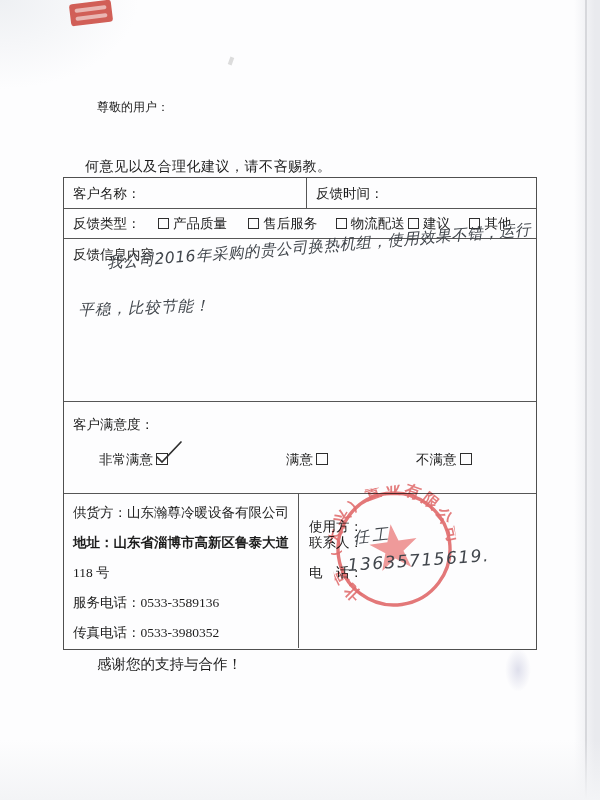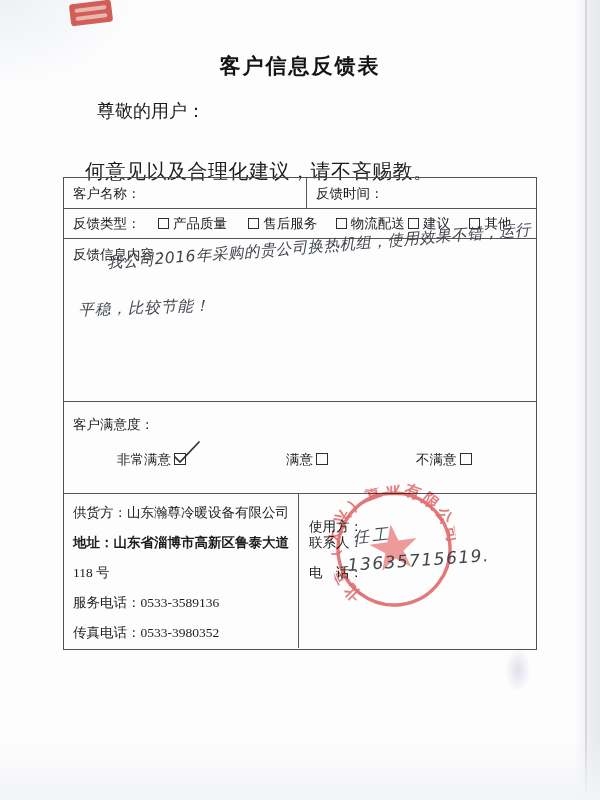--- a/index.html
+++ b/index.html
@@ -21,23 +21,23 @@
 
   
   .corner-stamp{position:absolute;left:70px;top:2px;width:42px;height:22px;border-radius:3px;
     background:#cc4a41;opacity:.88;transform:rotate(-7deg);}
   .corner-stamp .bar{position:absolute;left:5px;right:5px;height:4px;background:#ffffff;opacity:.55;border-radius:2px;}
   .corner-stamp .bar.b1{top:5px;} .corner-stamp .bar.b2{top:13px;}
 
   .title{position:absolute;left:0;top:52px;width:600px;text-align:center;
     font-size:21px;font-weight:bold;letter-spacing:2px;color:#141414;
     font-family:"Liberation Sans","DejaVu Sans",sans-serif;}
-  .greeting{position:absolute;left:97px;top:99px;font-size:18px;color:#1d1d1d;}
+  .greeting{position:absolute;left:97px;top:99px;font-size:12px;color:#1d1d1d;}
   .intro1{position:absolute;left:125px;top:128px;font-size:14.5px;color:#1d1d1d;letter-spacing:.5px;}
-  .intro2{position:absolute;left:85px;top:158px;font-size:20px;color:#1d1d1d;letter-spacing:.5px;font-family:Liberation Mono, monospace;}
+  .intro2{position:absolute;left:85px;top:158px;font-size:14px;color:#1d1d1d;letter-spacing:.5px;font-family:Liberation Mono, monospace;}
   .closing{position:absolute;left:97px;top:655px;font-size:14.5px;color:#1d1d1d;}
 
   
   .ftable{position:absolute;left:63px;top:177px;width:474px;height:473px;
     border:1.6px solid #4f4f4f;box-sizing:border-box;font-size:13.5px;color:#1c1c1c;}
   .hline{position:absolute;left:0;width:100%;height:1.4px;background:#565656;}
   .vline{position:absolute;top:0;width:1.4px;background:#565656;}
   .cell-label{position:absolute;white-space:nowrap;}
 
   .cbox{display:inline-block;width:11px;height:11px;border:1.3px solid #2e2e2e;
@@ -68,21 +68,20 @@
   <div class="scan-line-right"></div>
   <div class="scan-blob-blue"></div>
   <div class="scan-speck"></div>
   <div class="scan-bottom"></div>
 
   <div class="corner-stamp">
     <div class="bar b1"></div>
     <div class="bar b2"></div>
   </div>
 
-  <div class="title">客户信息反馈表</div>
   <div class="greeting">尊敬的用户：</div>
   <div class="intro2">何意见以及合理化建议，请不吝赐教。</div>
 
   <div class="ftable">
 
     <div class="hline" style="top:30px;"></div>
     <div class="hline" style="top:60px;"></div>
     <div class="hline" style="top:223px;"></div>
     <div class="hline" style="top:315px;"></div>
     <div class="vline" style="left:242px;height:30px;"></div>
@@ -107,21 +106,21 @@
       </span>
       <span class="opt" style="margin-left:16px;">
         <span class="cbox"></span><span>其他</span>
       </span>
     </div>
 
     <div class="cell-label" style="left:9px;top:68px;">反馈信息内容：</div>
 
     <div class="cell-label" style="left:9px;top:238px;text-align:right;">客户满意度：</div>
     <div>
-      <span class="cell-label" style="left:53px;top:273px;">
+      <span class="cell-label" style="left:35px;top:273px;">
         <span>非常满意</span><span class="cbox after" style="width:12px;height:12px;"><svg class="tick-svg" width="28" height="26">
               <polyline points="2,17 7,22 26,2" fill="none" stroke="#2f2f2f" stroke-width="1.7" stroke-linecap="round"></polyline>
             </svg></span>
       </span>
       <span class="cell-label" style="left:222px;top:273px;">
         <span>满意</span><span class="cbox after" style="width:12px;height:12px;"></span>
       </span>
       <span class="cell-label" style="left:352px;top:273px;">
         <span>不满意</span><span class="cbox after" style="width:12px;height:12px;"></span>
       </span>
@@ -151,13 +150,14 @@
     <defs>
       <path id="sealArc" d="M -33 44 A 55 55 0 1 1 33 44" fill="none"></path>
     </defs>
     <circle cx="0" cy="0" r="56" fill="none" stroke="#e06262" stroke-width="3.4" opacity="0.85"></circle>
     <polygon points="0,-25 5.6,-7.7 23.8,-7.7 9.1,3 14.7,20.2 0,9.6 -14.7,20.2 -9.1,3 -23.8,-7.7 -5.6,-7.7" fill="#ee8989" opacity="0.85"></polygon>
     <text font-size="16" fill="#e37070" opacity="0.9" letter-spacing="2.5" font-family="Liberation Serif, DejaVu Serif, serif" font-weight="bold">
       <textPath href="#sealArc" xlink:href="#sealArc" startOffset="6">北京（大兴）置业有限公司</textPath>
     </text>
   </svg>
 
+  <div class="closing">感谢您的支持与合作！</div>
 </div>
 
 </body></html>

